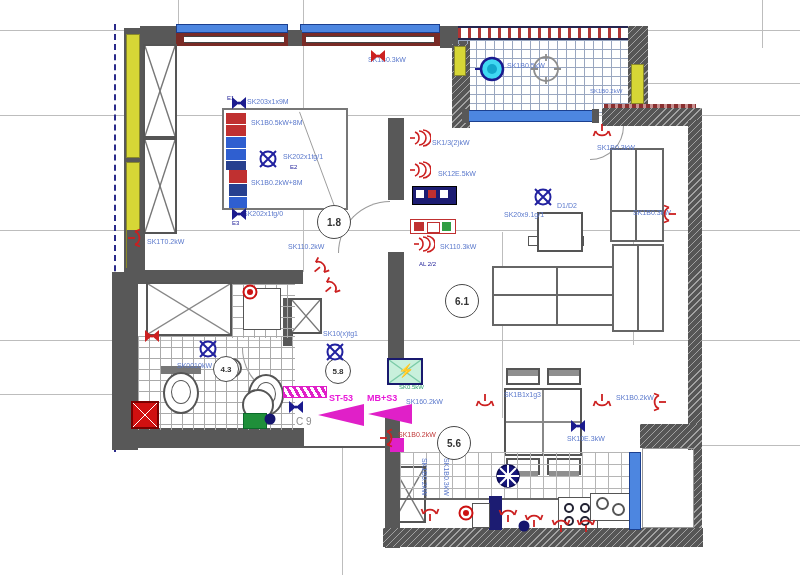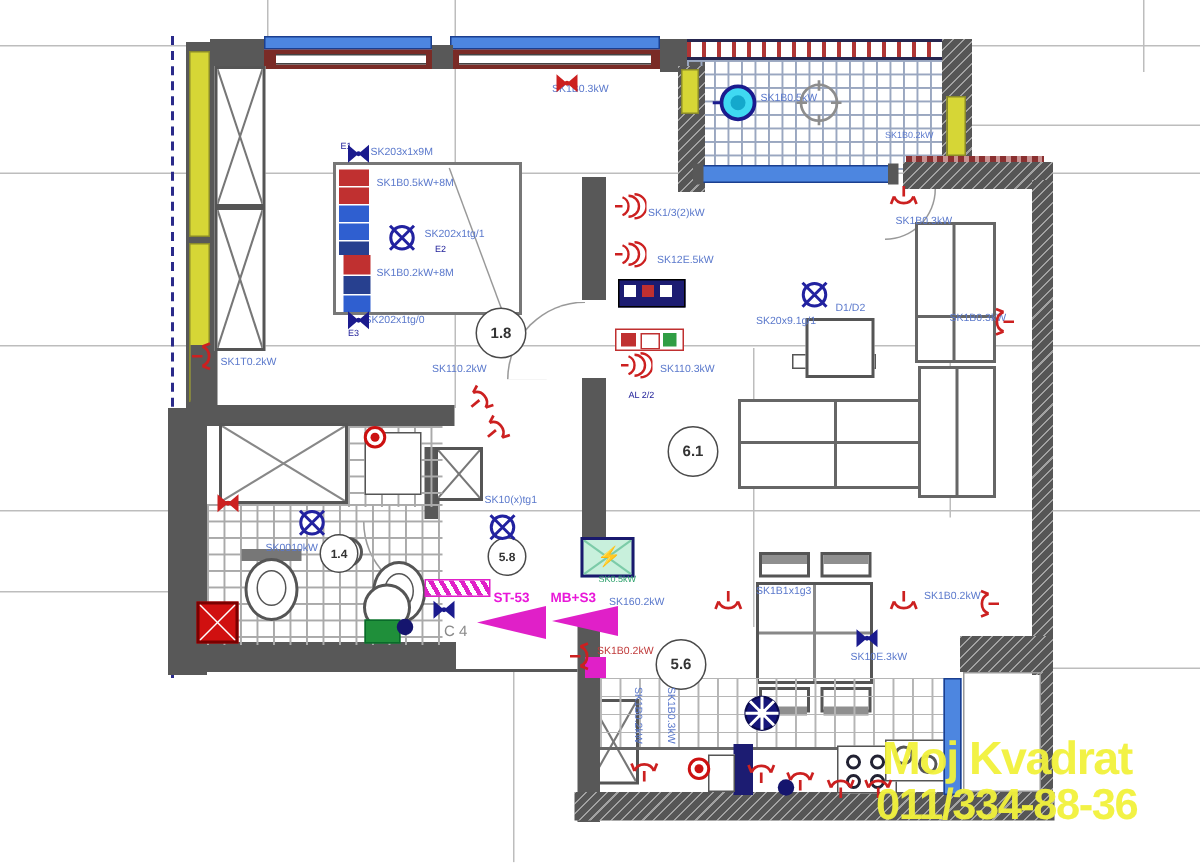--- a/index.html
+++ b/index.html
@@ -230,21 +230,21 @@
   <div class="abs ellip" style="left:564px;top:516px;width:10px;height:10px;border-color:#223;border-width:2px"></div>
   <div class="abs ellip" style="left:580px;top:516px;width:10px;height:10px;border-color:#223;border-width:2px"></div>
   <div class="abs thin" style="left:590px;top:493px;width:42px;height:28px"></div>
   <div class="abs ellip" style="left:596px;top:497px;width:13px;height:13px"></div>
   <div class="abs ellip" style="left:612px;top:503px;width:13px;height:13px"></div>
 
   <div class="abs win" style="left:629px;top:452px;width:12px;height:78px"></div>
   <div class="abs" style="left:642px;top:448px;width:52px;height:80px;border:1px solid #999;box-sizing:border-box"></div>
 
   <div id="overlay" class="abs" style="left:0;top:0;width:800px;height:575px">
-      <div class="room" style="left: 213px; top: 356px; width: 24px; height: 24px; font-size: 8px;">1.4</div>
+      <div class="room" style="left: 213px; top: 356px; width: 24px; height: 24px; font-size: 8px;">4.3</div>
       <div class="room" style="left: 325px; top: 358px; width: 24px; height: 24px; font-size: 8px;">5.8</div>
       <div class="room" style="left: 317px; top: 205px; width: 32px; height: 32px; font-size: 10px;">1.8</div>
       <div class="room" style="left: 445px; top: 284px; width: 32px; height: 32px; font-size: 10px;">6.1</div>
       <div class="room" style="left: 437px; top: 426px; width: 32px; height: 32px; font-size: 10px;">5.6</div>
       <span class="lbl" style="left: 227px; top: 95px; color: rgb(34, 34, 154); font-size: 6px;">E1</span>
       <span class="lbl" style="left: 247px; top: 98px;">SK203x1x9M</span>
       <span class="lbl" style="left: 251px; top: 119px;">SK1B0.5kW+8M</span>
       <span class="lbl" style="left: 283px; top: 153px;">SK202x1tg/1</span>
       <span class="lbl" style="left: 290px; top: 164px; color: rgb(34, 34, 154); font-size: 6px;">E2</span>
       <span class="lbl" style="left: 251px; top: 179px;">SK1B0.2kW+8M</span>
@@ -263,21 +263,21 @@
       <span class="lbl" style="left: 419px; top: 261px; color: rgb(34, 34, 154); font-size: 6px;">AL 2/2</span>
       <span class="lbl" style="left: 504px; top: 211px;">SK20x9.1g/1</span>
       <span class="lbl" style="left: 557px; top: 202px;">D1/D2</span>
       <span class="lbl" style="left: 323px; top: 330px;">SK10(x)tg1</span>
       <span class="lbl" style="left: 177px; top: 362px;">SK0010kW</span>
       <span class="lbl" style="left: 406px; top: 398px;">SK160.2kW</span>
       <span class="lbl" style="left: 329px; top: 394px; color: rgb(232, 24, 216); font-size: 9px; font-weight: bold;">ST-53</span>
       <span class="lbl" style="left: 367px; top: 394px; color: rgb(232, 24, 216); font-size: 9px; font-weight: bold;">MB+S3</span>
       <span class="lbl" style="left: 399px; top: 384px; color: rgb(42, 160, 106); font-size: 6px;">SK0.5kW</span>
       <span class="lbl" style="left: 398px; top: 431px; color: rgb(192, 58, 58);">SK1B0.2kW</span>
-      <span class="lbl" style="left: 296px; top: 417px; color: rgb(138, 138, 138); font-size: 10px;">C 4</span>
+      <span class="lbl" style="left: 296px; top: 417px; color: rgb(138, 138, 138); font-size: 10px;">C 9</span>
       <span class="lbl" style="left: 504px; top: 391px;">SK1B1x1g3</span>
       <span class="lbl" style="left: 567px; top: 435px;">SK10E.3kW</span>
       <span class="lbl" style="left: 616px; top: 394px;">SK1B0.2kW</span>
       <span class="lbl" style="left: 428px; top: 458px; transform: rotate(90deg);">SK1B0.2kW</span>
       <span class="lbl" style="left: 450px; top: 458px; transform: rotate(90deg);">SK1B0.3kW</span>
       <div class="sym" style="left: 239px; top: 105px;"><svg width="16" height="16" viewBox="0 0 16 16">
           <path d="M1 2 L8 8 L1 14 Z M15 2 L8 8 L15 14 Z" fill="#1b1b8e"></path>
           <circle cx="8" cy="8" r="1.6" fill="#1b1b8e"></circle>
         </svg></div>
       <div class="sym" style="left: 239px; top: 216px;"><svg width="16" height="16" viewBox="0 0 16 16">
@@ -441,15 +441,13 @@
           <path d="M9 16.5 L14 18.5"></path>
         </svg></div>
       <div class="sym" style="left: 588px; top: 524px; transform: translate(-50%, -50%) rotate(-90deg);"><svg width="20" height="20" viewBox="0 0 20 20" fill="none" stroke="#cc2020" stroke-width="1.8">
           <path d="M2 10 H9"></path>
           <path d="M9 3.5 A7 7 0 0 1 9 16.5"></path>
           <path d="M9 3.5 L14 1.5"></path>
           <path d="M9 16.5 L14 18.5"></path>
         </svg></div>
     </div>
 
-  <div class="wm" style="left:588px;top:488px;font-size:31px">Moj Kvadrat</div>
-  <div class="wm" style="left:584px;top:521px;font-size:29px">011/334-88-36</div>
 </div>
 
 </body></html>

